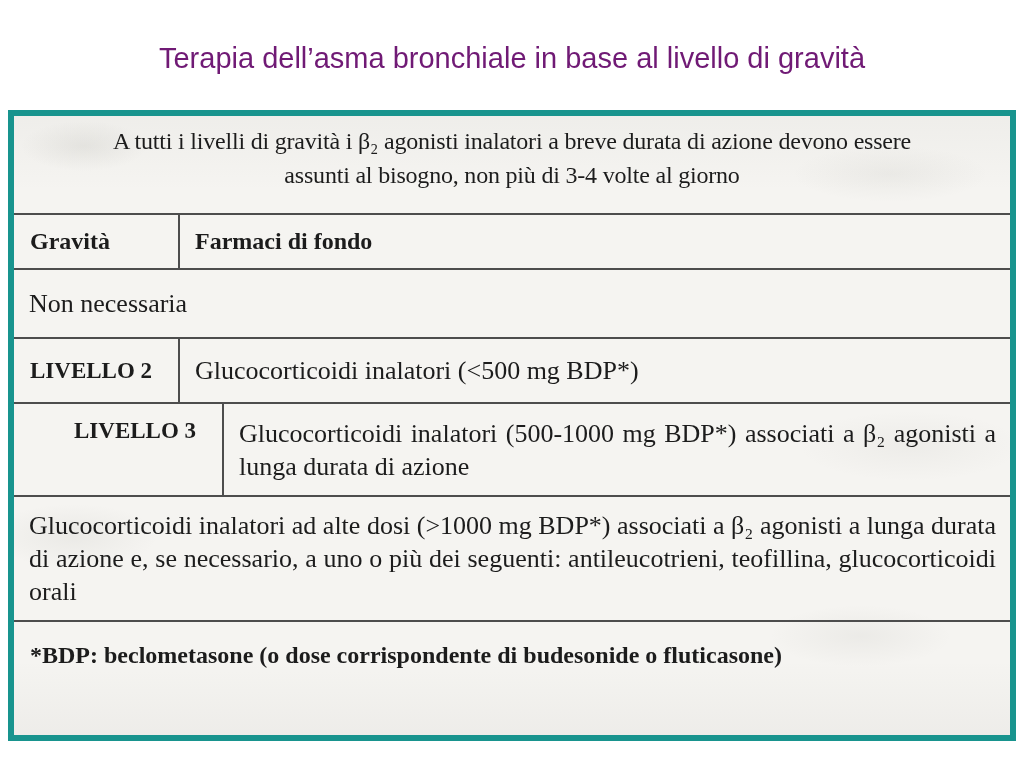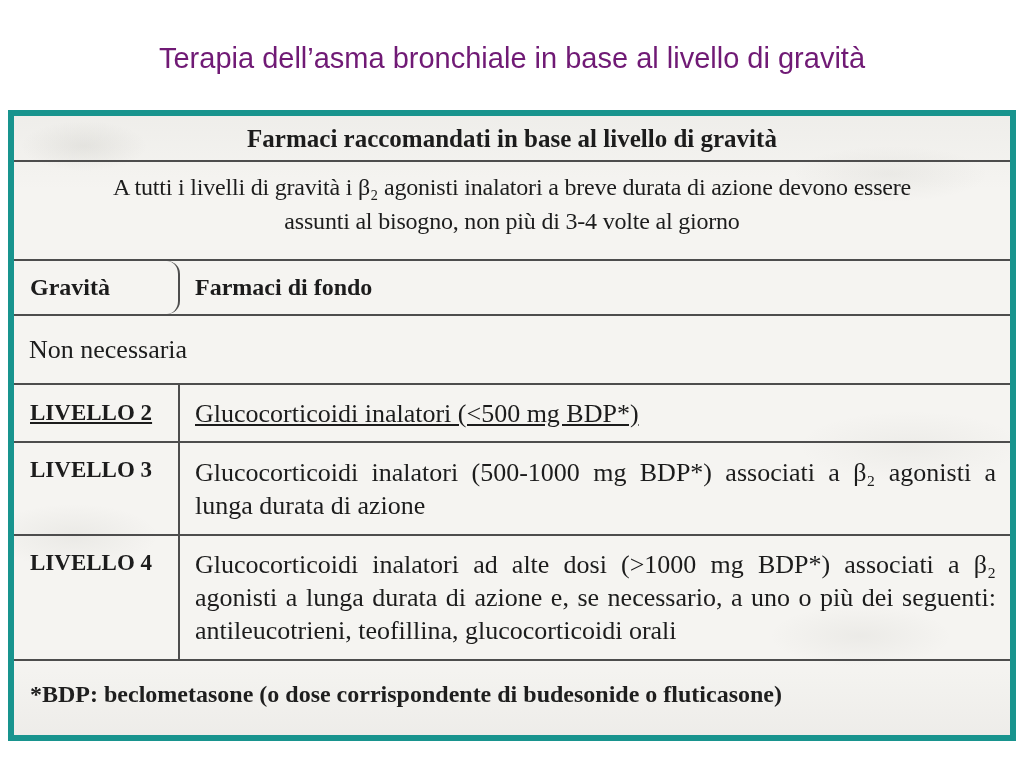--- a/index.html
+++ b/index.html
@@ -31,47 +31,46 @@
   .sec{box-sizing:border-box;position:relative;border-bottom:2px solid #4d4d4d;}
   
   .thead{height:46px;text-align:center;padding-top:9px;font-weight:bold;font-size:25px;}
   
   .tnote{height:99px;text-align:center;padding-top:8px;font-size:24px;line-height:34px;}
   .tnote .nline{white-space:nowrap;letter-spacing:-0.2px;}
   
   .row{display:flex;box-sizing:border-box;}
   .colhead{height:55px;}
   .r1{height:69px;}
-  .r2{height:58px;text-decoration:underline;}
+  .r2{height:65px;}
   .r3{height:93px;}
   .r4{height:125px;}
   .cell-left{
     box-sizing:border-box;width:166px;flex:0 0 166px;border-right:2px solid #4d4d4d;
     display:flex;align-items:center;padding-left:16px;font-weight:bold;font-size:23px;
   }
-  .row.top .cell-left{align-items:flex-start;padding-top:14px;}
+  .row.top .cell-left{align-items:flex-start;padding-top:14px;margin-left:44px;}
   .cell-right{
     box-sizing:border-box;flex:1 1 auto;display:flex;align-items:center;
     padding-left:15px;padding-right:14px;font-size:26px;line-height:33px;
   }
   .cell-right .wrap{width:100%;}
   .row.top .cell-right .wrap{text-align:justify;}
-  .colhead .cell-left,.colhead .cell-right{font-weight:bold;font-size:24px;border-radius:13px;}
+  .colhead .cell-left,.colhead .cell-right{font-weight:bold;font-size:24px;}
   
   .tfoot{height:67px;display:flex;align-items:center;padding-left:16px;font-size:24px;font-weight:600;border-bottom:none;box-sizing:border-box;}
 </style>
 </head>
 <body>
 
 <div class="slide-title">Terapia dell’asma bronchiale in base al livello di gravità</div>
 
 <div class="scan">
   <div class="scan-noise"></div>
 
-  <div class="sec thead">Farmaci raccomandati in base al livello di gravità</div>
 
   <div class="sec tnote">
     <div class="nline">A tutti i livelli di gravità i β₂ agonisti inalatori a breve durata di azione devono essere</div>
     <div class="nline">assunti al bisogno, non più di 3-4 volte al giorno</div>
   </div>
 
   <div class="sec row colhead">
     <div class="cell-left">Gravità</div>
     <div class="cell-right">
       <div class="wrap">Farmaci di fondo</div>
@@ -92,20 +91,19 @@
   </div>
 
   <div class="sec row r3 top">
     <div class="cell-left">LIVELLO 3</div>
     <div class="cell-right">
       <div class="wrap">Glucocorticoidi inalatori (500-1000 mg BDP*) associati a β₂ agonisti a lunga durata di azione</div>
     </div>
   </div>
 
   <div class="sec row r4 top">
-    <div class="cell-left">LIVELLO 4</div>
     <div class="cell-right">
       <div class="wrap">Glucocorticoidi inalatori ad alte dosi (&gt;1000 mg BDP*) associati a β₂ agonisti a lunga durata di azione e, se necessario, a uno o più dei seguenti: antileucotrieni, teofillina, glucocorticoidi orali</div>
     </div>
   </div>
 
   <div class="tfoot">*BDP: beclometasone (o dose corrispondente di budesonide o fluticasone)</div>
 </div>
 
 </body></html>

